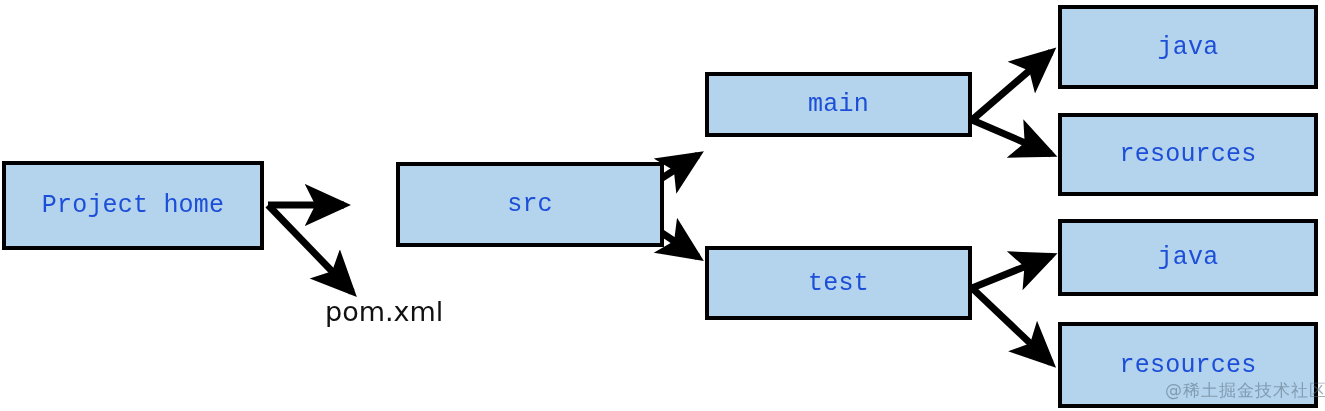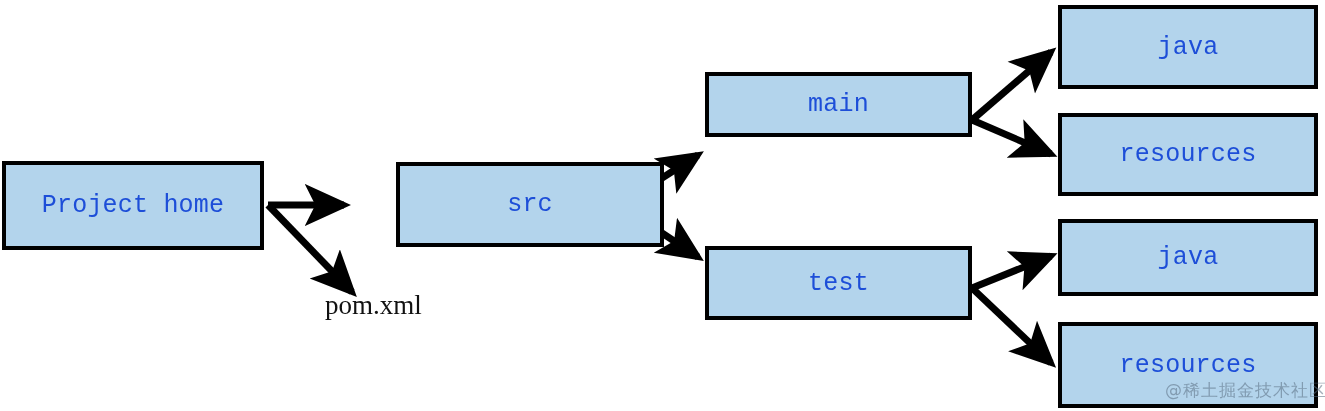--- a/index.html
+++ b/index.html
@@ -110,17 +110,17 @@
   </div>
 
   <div class="node" style="left:1058px; top:219px; width:260px; height:77px;">
     <span class="node-label">java</span>
   </div>
 
   <div class="node" style="left:1058px; top:322px; width:260px; height:86px;">
     <span class="node-label">resources</span>
   </div>
 
-  <div class="free-label" style="left:325px; top:292px;font-family:Liberation Serif, serif;">pom.xml</div>
+  <div class="free-label" style="left:325px; top:298px;">pom.xml</div>
 
   <div class="watermark" style="left:1165px; top:379px;">@稀土掘金技术社区</div>
 
 </div>
 
 </body></html>

